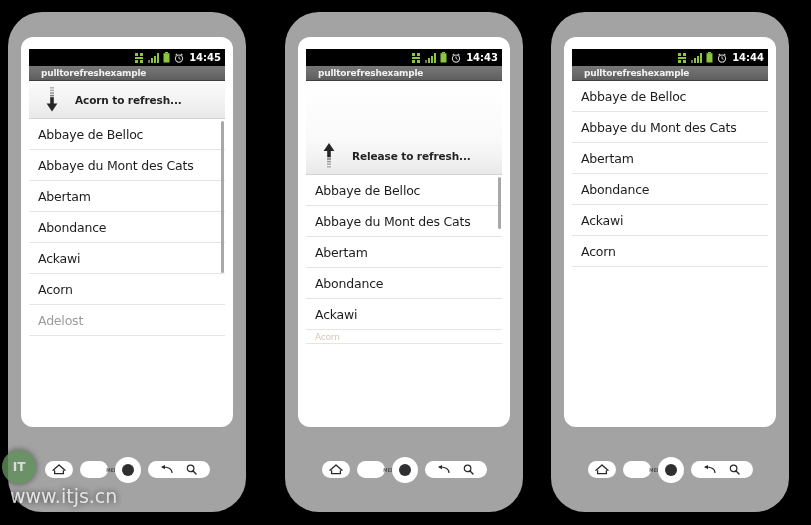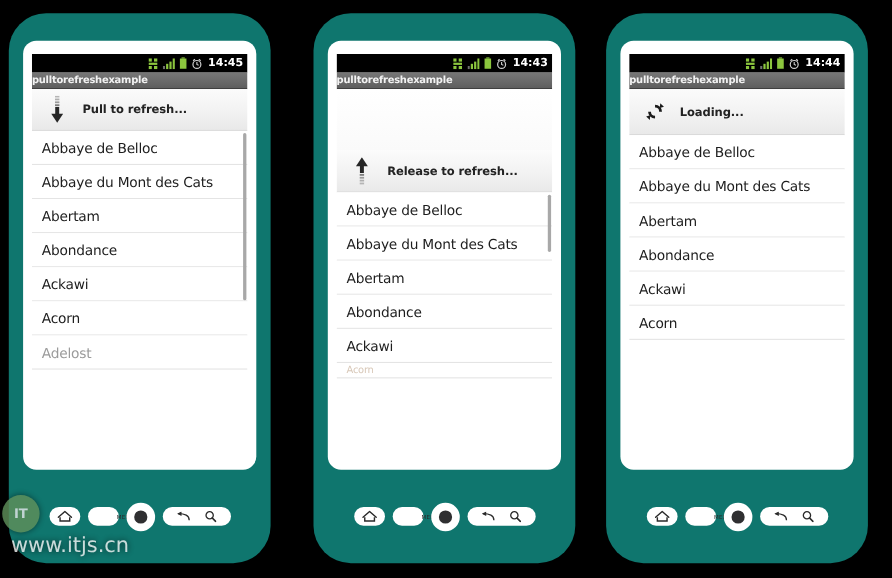--- a/index.html
+++ b/index.html
@@ -9,21 +9,21 @@
     font-family:"Liberation Sans", sans-serif;
     overflow:hidden;
     position:relative;
   }
   .stage{position:absolute;left:0;top:0;width:811px;height:525px;}
 
   
   .phone{
     position:absolute;
     width:238px;height:500px;
-    background:#0f766e;
+    background:#a3a3a3;
     border-radius:34px;
     box-shadow:0 0 2px #000;
   }
   .phone.p1{left:8px;top:12px;}
   .phone.p2{left:285px;top:12px;}
   .phone.p3{left:551px;top:12px;}
 
   .inner-frame{
     position:absolute;
     left:13px;top:25px;
@@ -56,21 +56,21 @@
     font-family:"DejaVu Sans", sans-serif;
   }
   .ico{display:block;}
 
   
   .titlebar{
     height:15px;
     background:linear-gradient(to bottom,#767676 0%,#696969 60%,#5e5e5e 100%);
     border-bottom:1px solid #3f3f3f;
     display:flex;align-items:center;
-    padding-left:0;box-sizing:border-box;
+    padding-left:12px;box-sizing:border-box;
   }
   .titlebar span{
     color:#f2f2f2;font-size:9px;font-weight:bold;
     font-family:"DejaVu Sans", sans-serif;
     letter-spacing:-0.2px;
   }
 
   
   .ptr{
     position:relative;
@@ -213,21 +213,21 @@
           <div class="ptr-icon">
             <svg width="12" height="26" viewBox="0 0 12 26">
               <rect x="4" y="0" width="4" height="1.6" fill="#b5b5b5"></rect>
               <rect x="4" y="2.6" width="4" height="1.6" fill="#aeaeae"></rect>
               <rect x="4" y="5.2" width="4" height="1.6" fill="#9a9a9a"></rect>
               <rect x="4" y="7.8" width="4" height="1.6" fill="#7d7d7d"></rect>
               <rect x="4.2" y="10.2" width="3.6" height="7" fill="#262626"></rect>
               <path d="M0.6 16.4 L11.4 16.4 L6 24.5 Z" fill="#262626"></path>
             </svg>
           </div>
-          <div class="ptr-label">Pull to refresh...</div>
+          <div class="ptr-label">Acorn to refresh...</div>
         </div>
 
         <div class="list" style="height:315px;">
           <div class="row">
               <span>Abbaye de Belloc</span>
             </div>
           <div class="row">
               <span>Abbaye du Mont des Cats</span>
             </div>
           <div class="row">
@@ -409,31 +409,20 @@
               <path d="M1.6 2.2 L3.2 0.9 M8.4 2.2 L6.8 0.9" stroke="#cfcfcf" stroke-width="1.1"></path>
             </svg>
           </div>
           <div class="sb-time">14:44</div>
         </div>
 
         <div class="titlebar">
           <span>pulltorefreshexample</span>
         </div>
 
-        <div class="ptr" style="height:42px;">
-          <div class="ptr-icon">
-            <svg width="17" height="17" viewBox="0 0 17 17">
-              <path d="M8.5 2.2 A6.3 6.3 0 0 1 14.8 8.5 L12.2 8.5 A3.7 3.7 0 0 0 8.5 4.8 Z" fill="#1b1b1b"></path>
-              <path d="M8.5 14.8 A6.3 6.3 0 0 1 2.2 8.5 L4.8 8.5 A3.7 3.7 0 0 0 8.5 12.2 Z" fill="#1b1b1b"></path>
-              <path d="M13.2 0.8 L16.6 4.0 L12.9 5.2 Z" fill="#1b1b1b"></path>
-              <path d="M3.8 16.2 L0.4 13.0 L4.1 11.8 Z" fill="#1b1b1b"></path>
-            </svg>
-          </div>
-          <div class="ptr-label">Loading...</div>
-        </div>
 
         <div class="list" style="height:311px;">
           <div class="row">
               <span>Abbaye de Belloc</span>
             </div>
           <div class="row">
               <span>Abbaye du Mont des Cats</span>
             </div>
           <div class="row">
               <span>Abertam</span>

